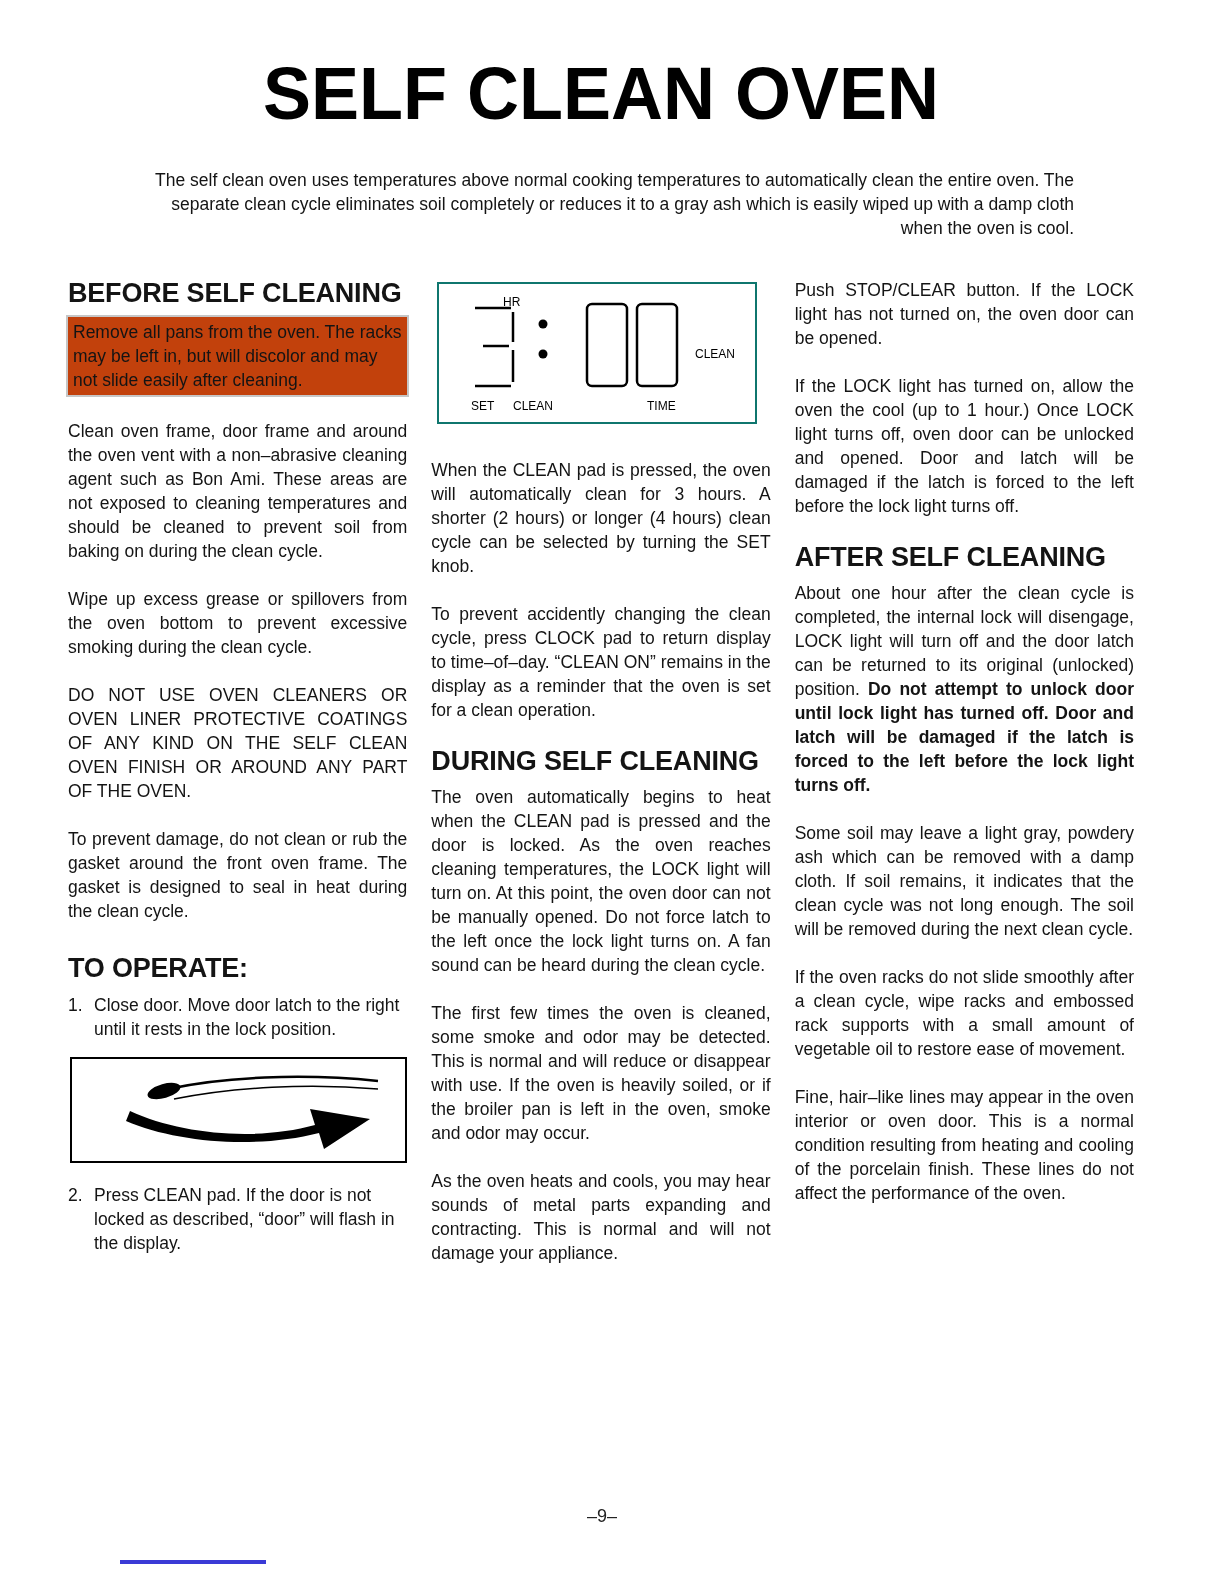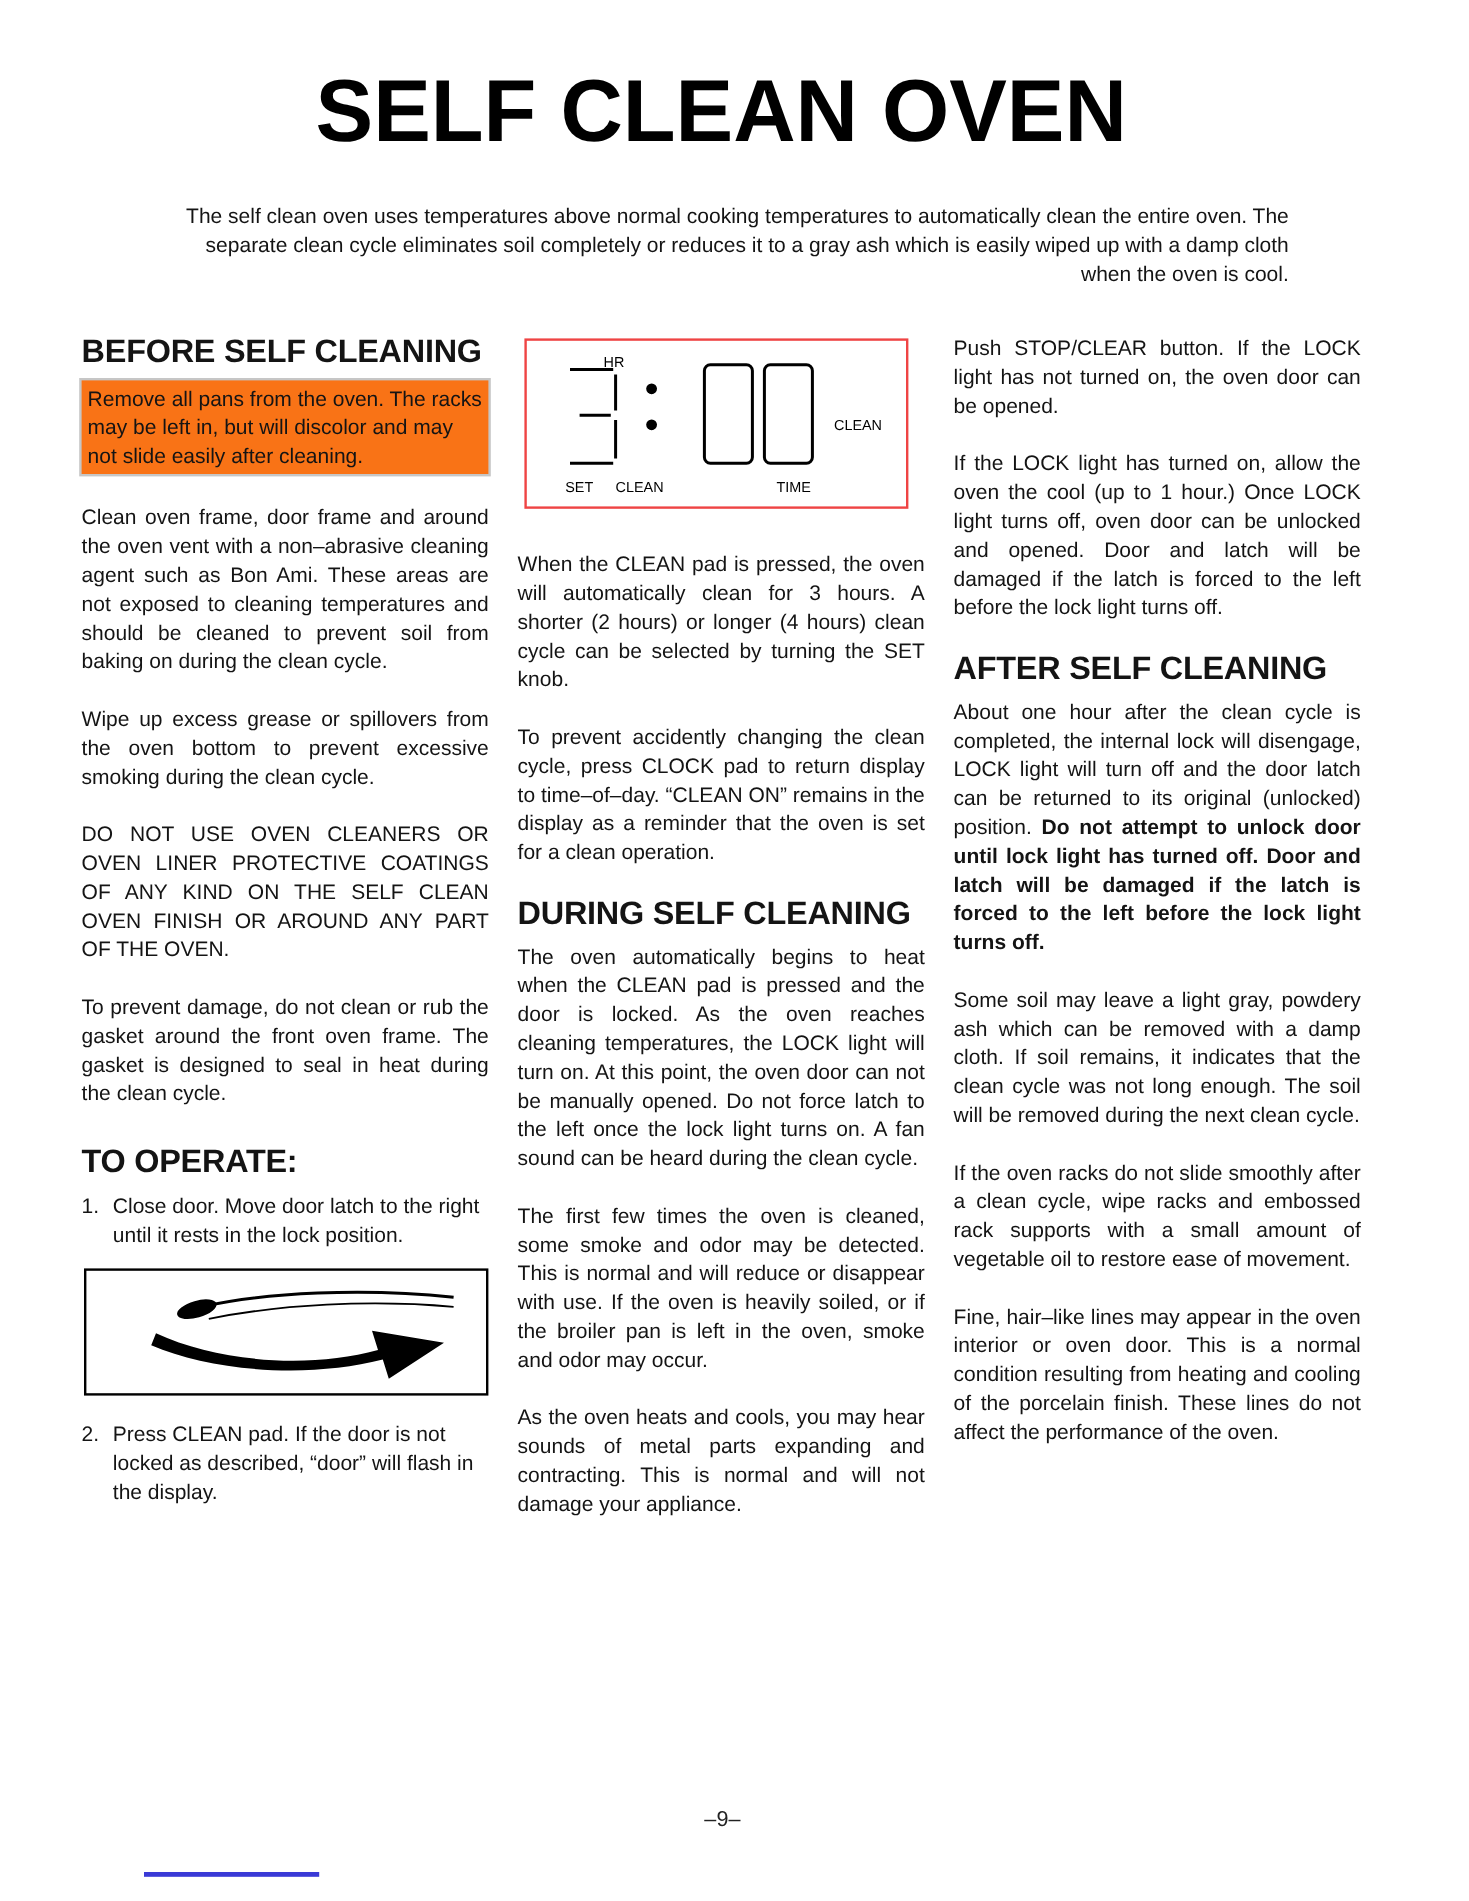--- a/index.html
+++ b/index.html
@@ -24,30 +24,30 @@
   .columns { display:flex; gap:24px; }
   .col { width:341px; font-size:17.5px; line-height:24px; text-align:justify; }
   .col p { margin-bottom:24px; }
 
   .h-big { font-size:27px; font-weight:bold; line-height:1.16; text-align:left; margin-bottom:8px; letter-spacing:-0.2px; }
   .h-small { font-size:19px; font-weight:bold; text-align:left; margin-bottom:3px; }
   .mt-lg { margin-top:30px; }
   .mt-md { }
 
   .highlight {
-    background:#f97316; padding:3px 5px; margin-bottom:14px; text-align:left;
+    background:#c2410c; padding:3px 5px; margin-bottom:14px; text-align:left;
     box-shadow:0 0 0 2px #c6c6c6;
   }
 
   .list-item { display:flex; margin-bottom:6px; }
   .list-item .num { flex:none; width:26px; text-align:left; }
   .list-item .item-text { flex:1; text-align:left; }
 
   .display-box {
-    width:320px; height:142px; border:2px solid #ef4444; margin:4px 0 34px 6px;
+    width:320px; height:142px; border:2px solid #0f766e; margin:4px 0 34px 6px;
     background:#fff;
   }
   .latch-box {
     width:337px; height:106px; border:2px solid #000; margin:16px 0 20px 2px;
     background:#fff;
   }
   svg text { font-family:"Liberation Sans", sans-serif; fill:#000; }
 
   .page-num {
     position:absolute; top:1506px; left:68px; width:1068px;

